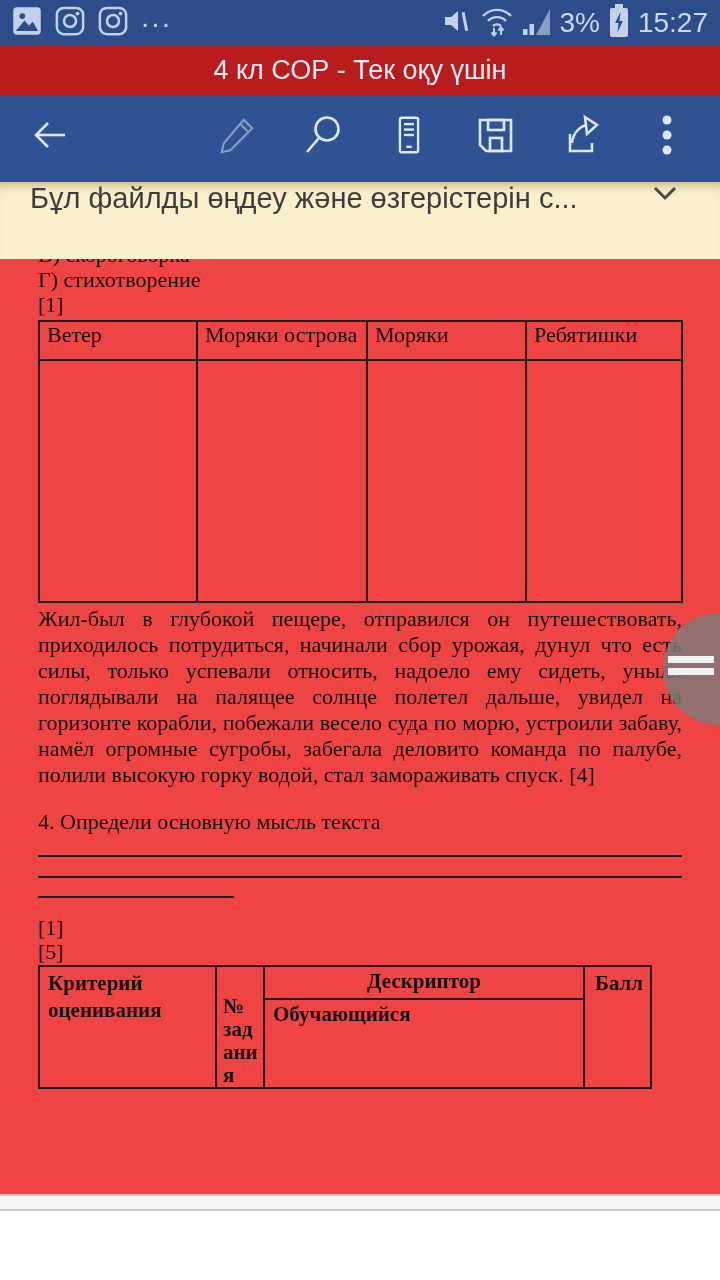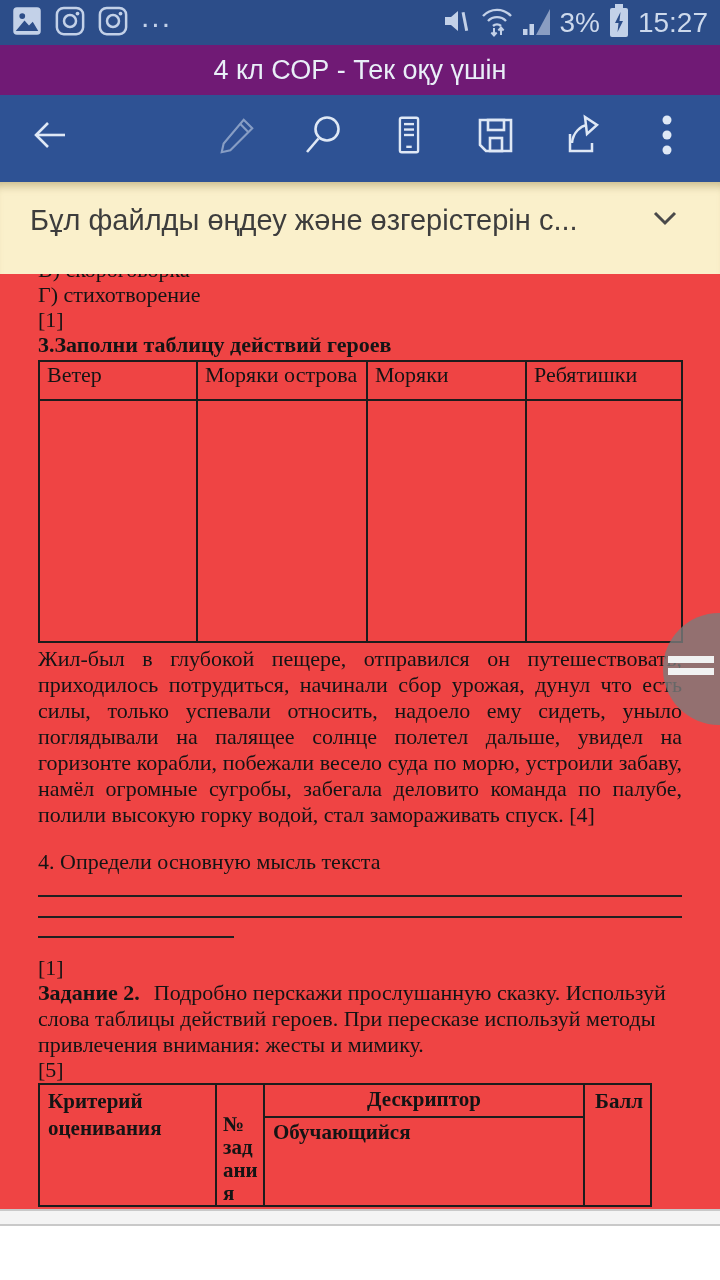--- a/index.html
+++ b/index.html
@@ -14,34 +14,34 @@
     height:45px; background:#2c4d89; display:flex; align-items:center;
     padding:0 12px; color:#c3d1e8;
   }
   .status-left { display:flex; align-items:center; gap:13px; }
   .status-left .dots { font-size:30px; letter-spacing:2px; line-height:20px; margin-top:-12px; color:#c3d1e8; }
   .status-right { margin-left:auto; display:flex; align-items:center; gap:7px; }
   .status-right .txt { font-size:28px; color:#cdd9ec; }
 
   
   .title-bar {
-    height:50px; background:#701a75; display:flex; align-items:center; justify-content:center;
+    height:50px; background:#b91c1c; display:flex; align-items:center; justify-content:center;
   }
   .title-bar .title { color:#e9eff8; font-size:27px; font-weight:400; }
   .toolbar {
     height:87px; background:#2e5294; display:flex; align-items:center;
     padding:0 30px 8px 26px;
   }
   .tb-icon { width:46px; height:46px; display:flex; align-items:center; justify-content:center; }
   .tb-group { margin-left:auto; display:flex; gap:40px; align-items:center; }
   .dim { opacity:.5; }
 
   
   .banner {
-    height:92px; background:#faf0cb; display:flex; align-items:center;
+    height:77px; background:#faf0cb; display:flex; align-items:flex-start;
     padding:0 38px 16px 30px;
     box-shadow: inset 0 10px 9px -6px rgba(130,110,50,.40);
   }
   .banner-text { flex:1; font-size:29px; color:#3d3d3d; white-space:nowrap; overflow:hidden; }
 
   
   .doc {
     height:935px; background:#ef4444; overflow:hidden;
     padding:0 38px 0 38px;
     font-family:"Liberation Serif","DejaVu Serif",serif;
@@ -224,21 +224,20 @@
   </span>
 </div>
 
 <div class="doc">
 
   <div class="cutline">
     <span>В) скороговорка</span>
   </div>
   <div class="dline">Г) стихотворение</div>
   <div class="dline">[1]</div>
-  <div class="dline bold">3.Заполни таблицу действий героев</div>
 
   <table class="t1">
     <colgroup>
         <col style="width:158px">
         <col style="width:170px">
         <col style="width:159px">
         <col style="width:156px">
       </colgroup>
     <tbody>
         <tr class="hrow">
@@ -257,23 +256,20 @@
     </table>
 
   <div class="story">Жил-был в глубокой пещере, отправился он путешествовать, приходилось потрудиться, начинали сбор урожая,  дунул что есть силы, только успевали относить, надоело ему сидеть, уныло поглядывали на палящее солнце полетел дальше, увидел на горизонте корабли, побежали весело суда по морю, устроили забаву, намёл огромные сугробы, забегала деловито команда по палубе, полили  высокую горку водой, стал замораживать спуск. [4]</div>
 
   <div class="h4">4. Определи основную мысль текста</div>
   <div class="ansline ans1"></div>
   <div class="ansline ans2"></div>
   <div class="ansline ans3"></div>
 
   <div class="dline mark-b">[1]</div>
-  <div class="task2">
-    <span class="lbl">Задание 2.</span><span>Подробно перскажи прослушанную сказку. Используй слова таблицы действий героев. При пересказе используй методы привлечения внимания: жесты и мимику.</span>
-  </div>
   <div class="dline mark-c">[5]</div>
 
   <table class="t2">
     <colgroup>
         <col style="width:177px">
         <col style="width:48px">
         <col style="width:320px">
         <col style="width:67px">
       </colgroup>
     <tbody>

